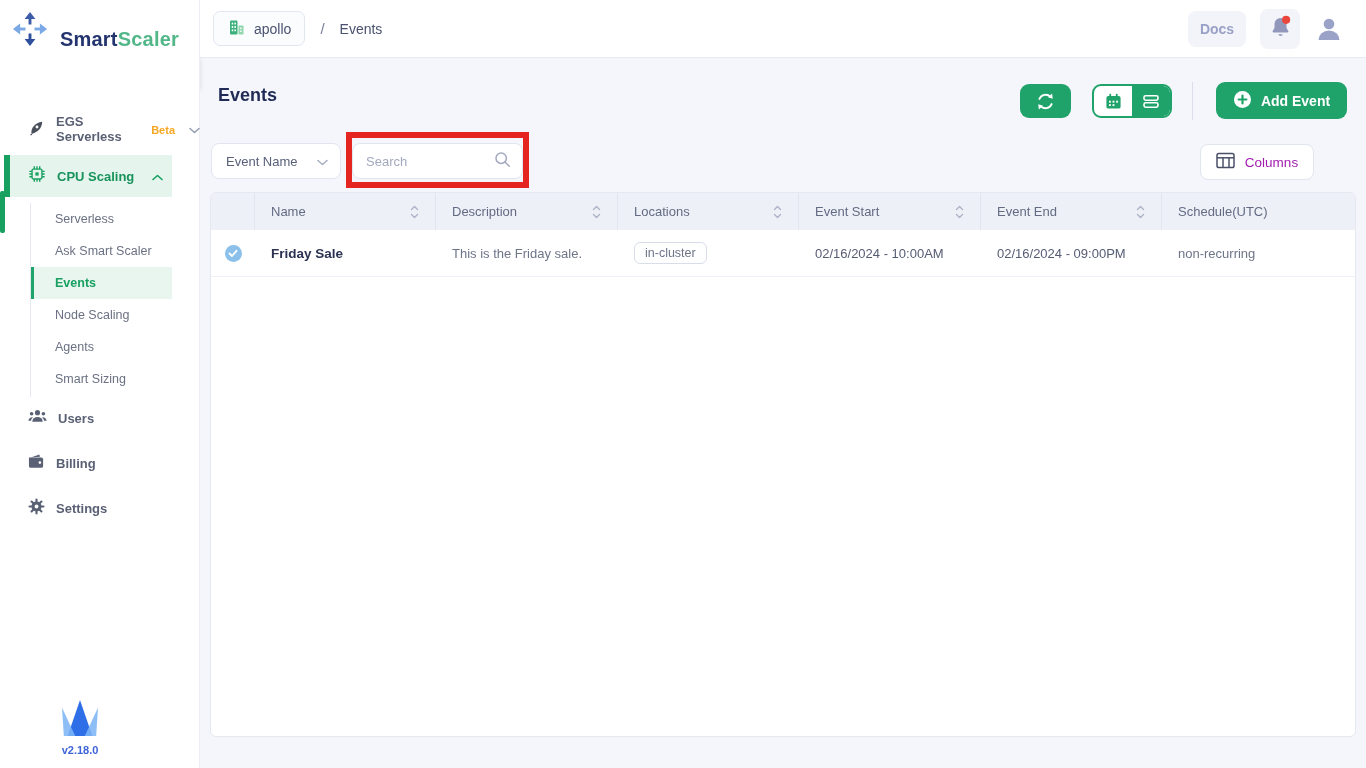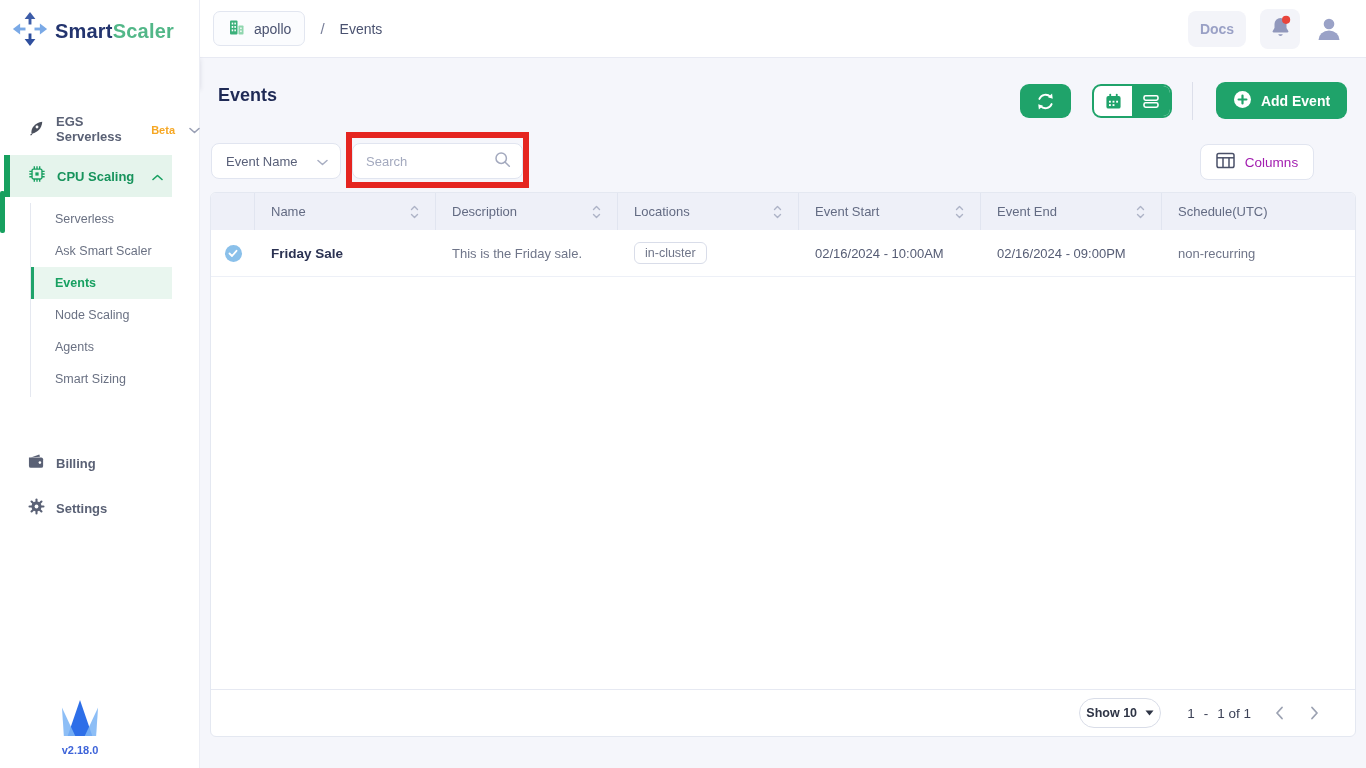--- a/index.html
+++ b/index.html
@@ -1,21 +1,21 @@
 <!DOCTYPE html>
 <html><head>
 <meta charset="utf-8">
 <style>
   * { box-sizing: border-box; margin: 0; padding: 0; }
   html,body { width:1366px; height:768px; overflow:hidden; }
   body { font-family:"Liberation Sans", sans-serif; background:#fff; position:relative; color:#39415A; }
 
   
   .sidebar { position:absolute; left:0; top:0; width:200px; height:768px; background:#fff; border-right:1px solid #ECEEF5; z-index:5; }
-  .logo { position:absolute; left:12px; top:11px; display:flex; align-items:center; gap:7px; }
+  .logo { position:absolute; left:12px; top:11px; display:flex; align-items:flex-end; gap:12px; }
   .logo-text { font-size:20px; font-weight:700; letter-spacing:.2px; }
   .logo-text .b1 { color:#23346E; }
   .logo-text .b2 { color:#52B788; }
 
   .nav-egs { position:absolute; left:0; top:106px; width:200px; height:46px; display:flex; align-items:center; padding-left:28px; cursor:pointer; }
   .nav-egs .lblcol { margin-left:11px; display:flex; flex-direction:row; align-items:center; }
   .nav-egs .lbl { font-size:13px; font-weight:600; color:#5A6175; }
   .nav-egs .badge { font-size:11px; font-weight:600; color:#F6A723; margin-top:1px; }
   .nav-egs .chev { margin-left:14px; }
 
@@ -147,20 +147,33 @@
   <div class="submenu">
     <div class="submenu-line"></div>
     <div class="sub-item">Serverless</div>
     <div class="sub-item">Ask Smart Scaler</div>
     <div class="sub-item active">Events</div>
     <div class="sub-item">Node Scaling</div>
     <div class="sub-item">Agents</div>
     <div class="sub-item">Smart Sizing</div>
   </div>
 
+  <div class="nav-bottom nb-users">
+    <span>
+      <svg width="19" height="16" viewBox="0 0 20 16" fill="#5A6175">
+        <circle cx="10" cy="4.5" r="2.7"></circle>
+          <path d="M4.5,14 a5.5,5 0 0 1 11,0 z"></path>
+        <circle cx="3.8" cy="5.6" r="1.9"></circle>
+          <path d="M0.4,13 a3.9,4 0 0 1 4.8,-3.6 a6.6,6.6 0 0 0 -2.1,3.6 z"></path>
+        <circle cx="16.2" cy="5.6" r="1.9"></circle>
+          <path d="M19.6,13 a3.9,4 0 0 0 -4.8,-3.6 a6.6,6.6 0 0 1 2.1,3.6 z"></path>
+      </svg>
+    </span>
+    <span class="lbl">Users</span>
+  </div>
 
   <div class="nav-bottom nb-billing">
     <span>
       <svg width="17" height="16" viewBox="0 0 18 16" fill="#5A6175">
         <path d="M12,1.2 L12.7,3.6 L3,4.4 Z"></path>
         <path d="M1,4.2 h13 a2,2 0 0 1 2,2 v7 a2,2 0 0 1 -2,2 h-11 a2,2 0 0 1 -2,-2 z"></path>
         <circle cx="12.6" cy="9.7" r="1.35" fill="#fff"></circle>
       </svg>
     </span>
     <span class="lbl">Billing</span>
@@ -377,37 +390,14 @@
       <div class="td">
         <span class="chip">in-cluster</span>
       </div>
       <div class="td dates">02/16/2024 - 10:00AM</div>
       <div class="td dates">02/16/2024 - 09:00PM</div>
       <div class="td">non-recurring</div>
     </div>
 
     <div class="tbody-fill"></div>
 
-    <div class="tfoot">
-      <div class="show-select">
-        <span>Show 10</span>
-        <svg width="9" height="6" viewBox="0 0 9 6">
-            <polygon points="0.5,0.5 8.5,0.5 4.5,5.5" fill="#2E3445"></polygon>
-          </svg>
-      </div>
-      <div class="page-range">
-        <span>1</span>
-        <span>-</span>
-        <span>1 of 1</span>
-      </div>
-      <span class="pg-arrow">
-        <svg width="9" height="14" viewBox="0 0 9 14">
-            <polyline points="7,1.5 2,7 7,12.5" fill="none" stroke="#9CA2B2" stroke-width="1.8" stroke-linecap="round" stroke-linejoin="round"></polyline>
-          </svg>
-      </span>
-      <span class="pg-arrow">
-        <svg width="9" height="14" viewBox="0 0 9 14">
-            <polyline points="2,1.5 7,7 2,12.5" fill="none" stroke="#9CA2B2" stroke-width="1.8" stroke-linecap="round" stroke-linejoin="round"></polyline>
-          </svg>
-      </span>
-    </div>
   </div>
 </div>
 
 </body></html>

